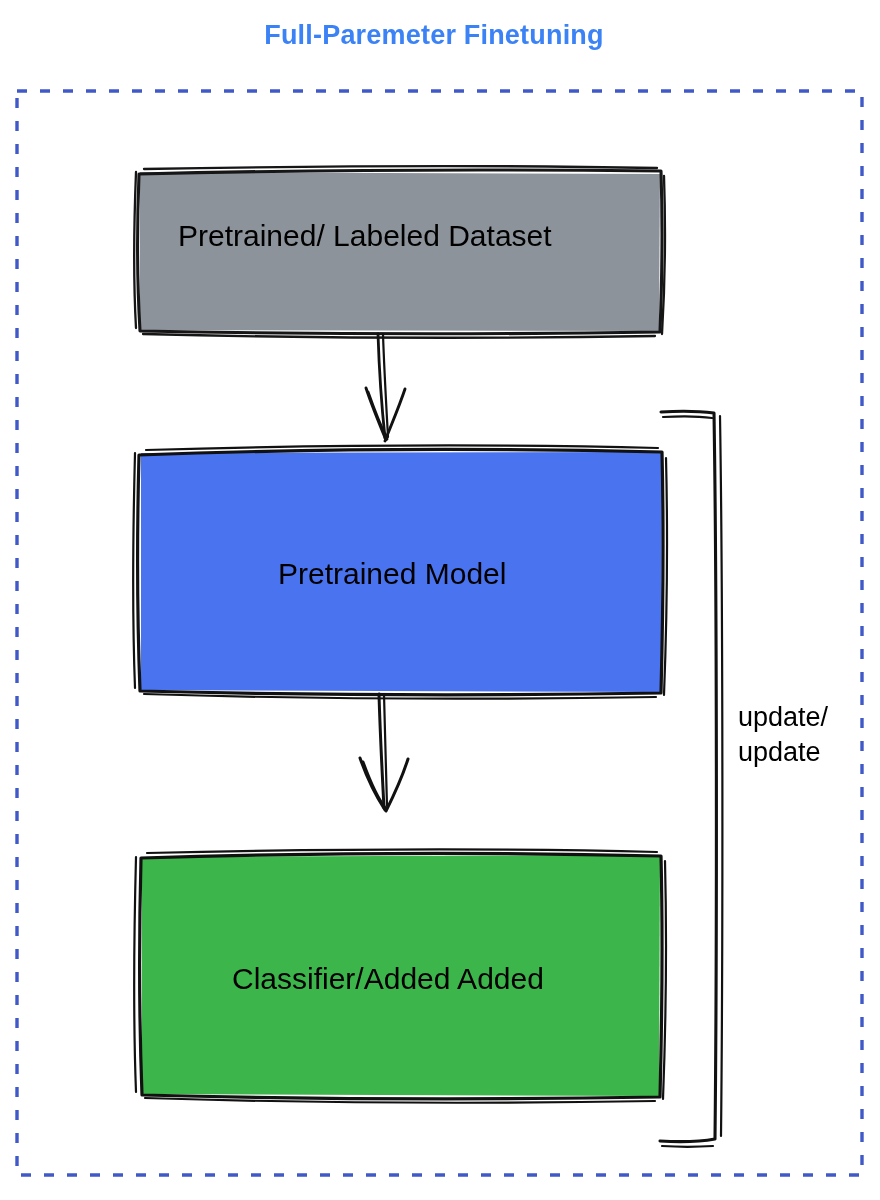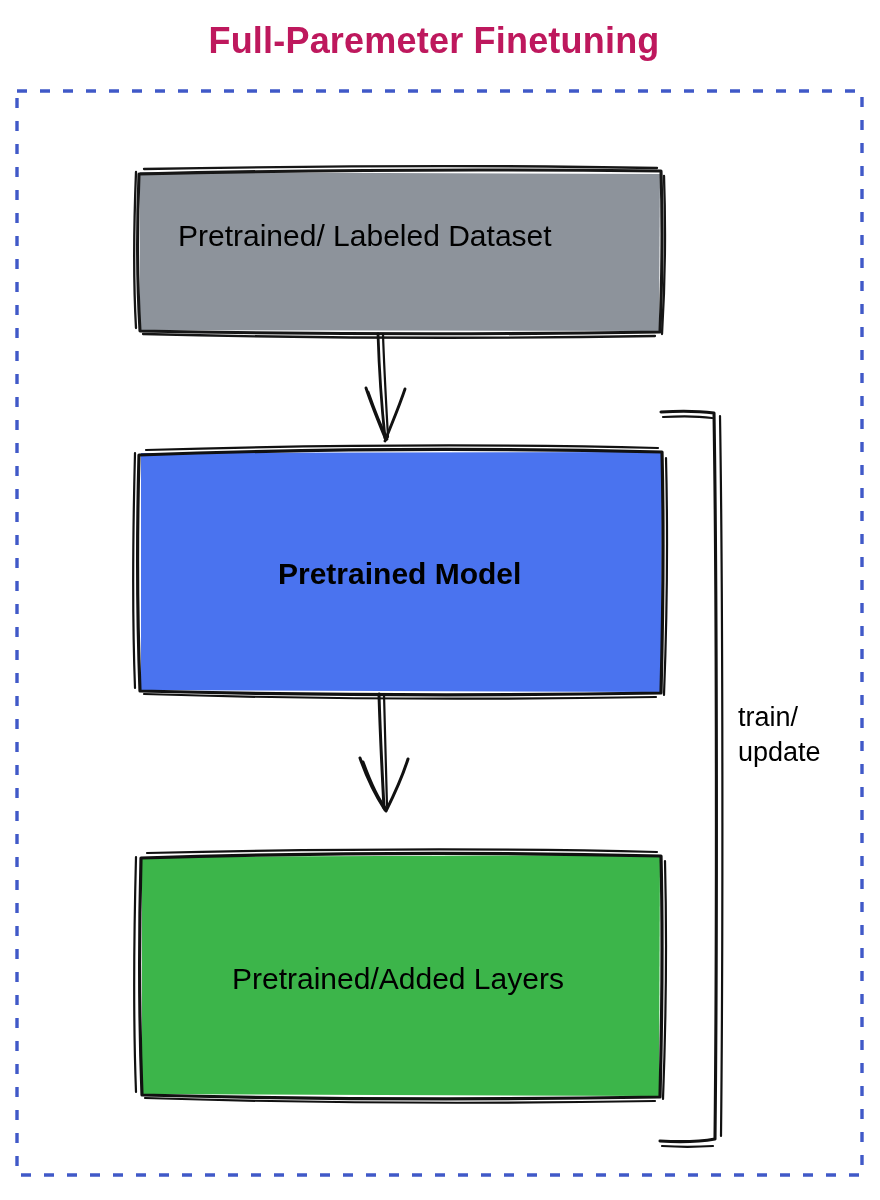--- a/index.html
+++ b/index.html
@@ -20,43 +20,42 @@
     width: 880px;
     height: 1200px;
   }
   .diagram-title {
     position: absolute;
     left: 0;
     top: 20px;
     width: 868px;
     text-align: center;
     font-family: "Liberation Sans", sans-serif;
-    font-size: 36px;
+    font-size: 27px;
     font-weight: 600;
-    color: #be185d;
+    color: #3b82f6;
     letter-spacing: 0.2px;
     white-space: nowrap;
   }
   .node-label {
     position: absolute;
     font-family: "Liberation Sans", sans-serif;
     color: #000000;
     white-space: nowrap;
     line-height: 1.05;
   }
   #label-dataset {
     left: 178px;
     top: 220px;
     font-size: 30px;
   }
   #label-pretrained {
     left: 278px;
     top: 558px;
     font-size: 30px;
-    font-weight: bold;
   }
   #label-classifier {
     left: 232px;
     top: 963px;
     font-size: 30px;
   }
   #label-loop {
     left: 738px;
     top: 700px;
     font-size: 27px;
@@ -117,16 +116,16 @@
              M713,1146 C697,1147 678,1147 662,1146" fill="none" stroke="#111111" stroke-width="2.2" stroke-linecap="round" stroke-linejoin="round"></path>
   </g>
 </svg>
 
 <div class="diagram-title">Full-Paremeter Finetuning</div>
 
 <div class="node-label" id="label-dataset">Pretrained/ Labeled Dataset</div>
 
 <div class="node-label" id="label-pretrained">Pretrained Model</div>
 
-<div class="node-label" id="label-classifier">Pretrained/Added Layers</div>
+<div class="node-label" id="label-classifier">Classifier/Added Added</div>
 
-<div class="node-label" id="label-loop">train/
+<div class="node-label" id="label-loop">update/
 update</div>
 
 </body></html>

